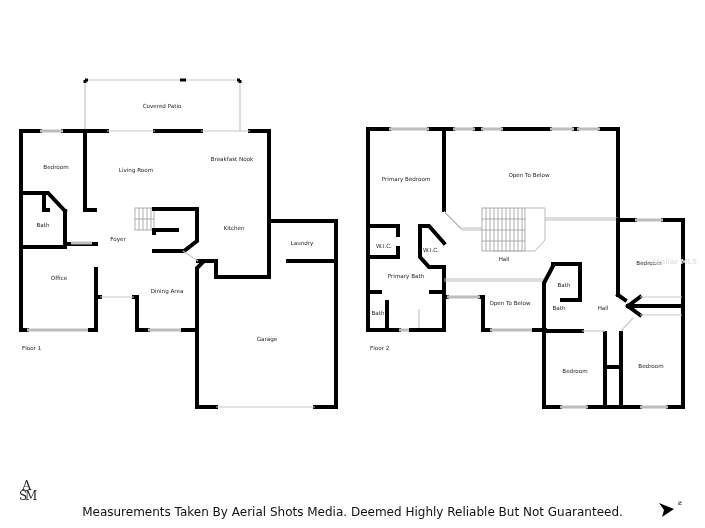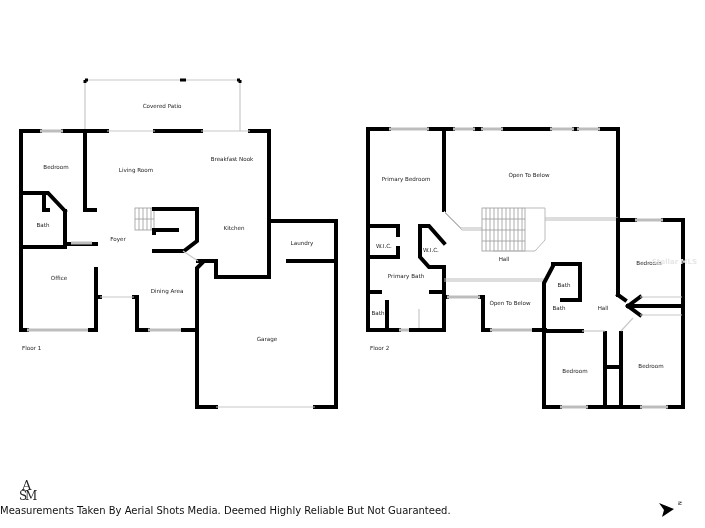--- a/index.html
+++ b/index.html
@@ -9,22 +9,22 @@
     .wall { stroke: #000; stroke-width: 4; fill: none; stroke-linecap: square; }
     .thin { stroke: #c8c8c8; stroke-width: 1.2; fill: none; }
     .win  { stroke: #bdbdbd; stroke-width: 3; fill: none; }
     .rail { stroke: #bbb; stroke-width: 1; fill: none; }
     .stair { stroke: #9a9a9a; stroke-width: 0.8; fill: none; }
     .door { stroke: #000; stroke-width: 3; fill: none; }
     .room-label { position: absolute; font-size: 5.6px; color: #222; white-space: nowrap;
                   transform: translate(-50%, -50%); }
     .floor-label { position: absolute; font-size: 5.6px; color: #222; white-space: nowrap; }
     .watermark { position: absolute; font-size: 7px; color: #e6e6e6; font-weight: bold; white-space: nowrap; }
-    .disclaimer { position: absolute; left: 0; width: 705px; top: 505px; 
-                  font-size: 10px; color: #111; }
+    .disclaimer { position: absolute; left: 0; width: 705px; top: 505px; text-align: center;
+                  font-size: 12px; color: #111; }
     .logo { position: absolute; left: 17px; top: 478px; width: 24px; height: 30px; }
     .logo span { position: absolute; font-family: "DejaVu Serif", "Liberation Serif", serif; color: #222; }
     .compass { position: absolute; left: 656px; top: 500px; width: 30px; height: 20px; }
   </style>
 </head>
 <body>
 
 <svg id="plan" viewBox="0 0 705 528" xmlns="http://www.w3.org/2000/svg">
 
   <g>

